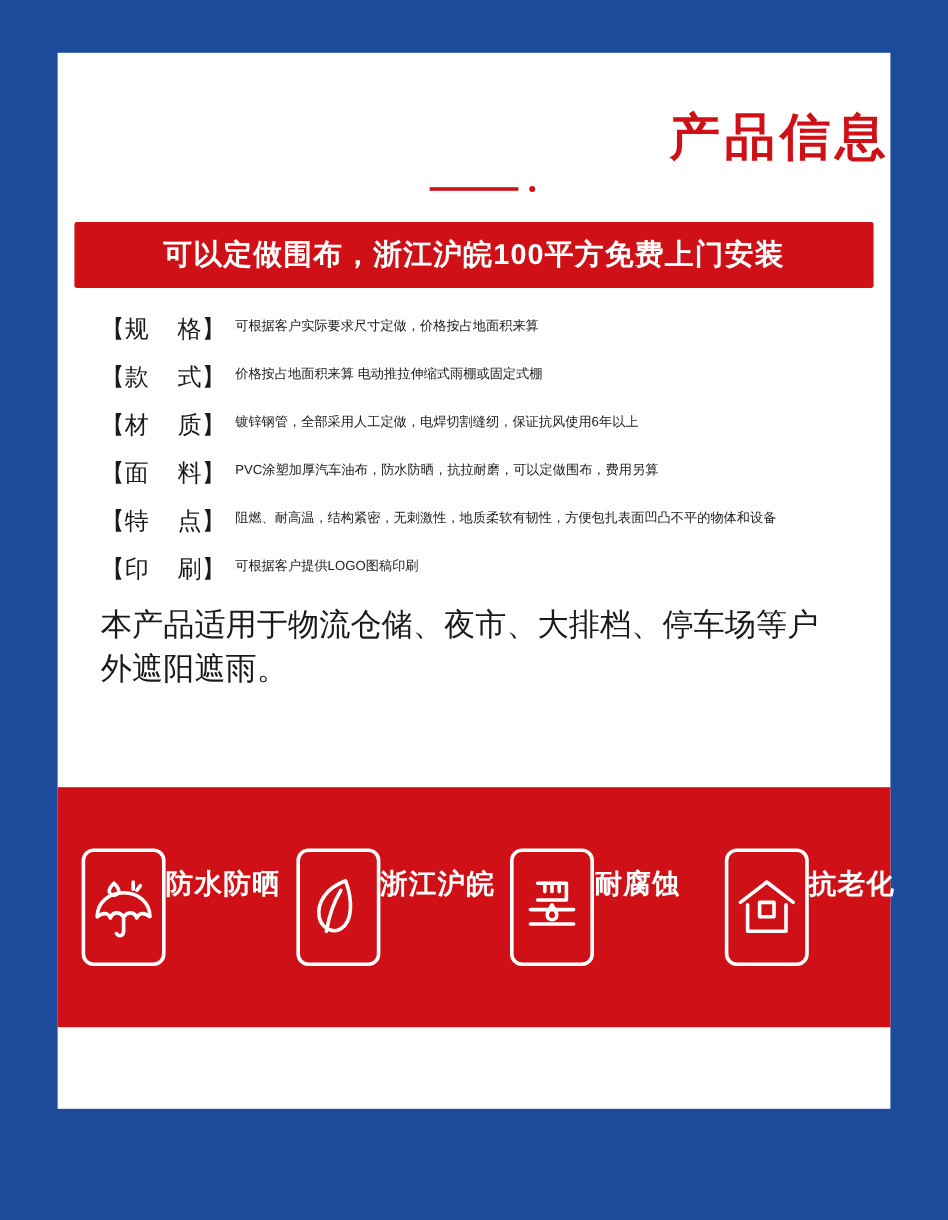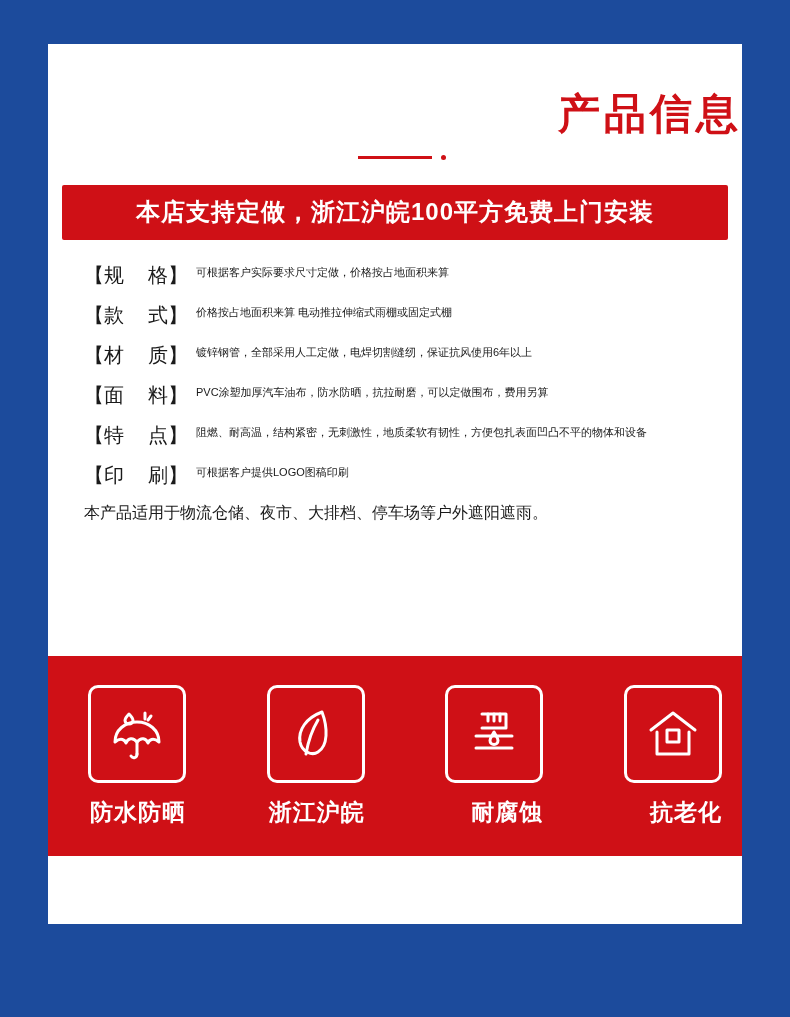--- a/index.html
+++ b/index.html
@@ -92,43 +92,43 @@
   }
   .spec-value {
     flex: 1 1 auto;
     font-size: 11px;
     color: #1a1a1a;
     line-height: 1.42;
     padding-top: 3px;
   }
   .footnote {
     margin: 10px 36px 0 36px;
-    font-size: 16px;
+    font-size: 26px;
     color: #1a1a1a;
     line-height: 1.4;
   }
   
   .features {
     position: absolute;
     left: 0;
     top: 612px;
     width: 694px;
     height: 200px;
     background: #cf1016;
     display: flex;
     align-items: center;
     justify-content: space-between;
     padding: 0 20px;
     box-sizing: border-box;
   }
   .feature {
     width: 118px;
     display: flex;
-    flex-direction: column;
-    align-items: flex-end;
+    flex-direction: row;
+    align-items: flex-start;
   }
   .feature .icon-box {
     width: 98px;
     height: 98px;
     border: 3px solid #ffffff;
     border-radius: 10px;
     display: flex;
     align-items: center;
     justify-content: center;
     box-sizing: border-box;
@@ -147,21 +147,21 @@
 </style>
 </head>
 <body>
 
 <div class="page">
   <div class="card">
 
     <div class="title">产品信息</div>
     <div class="title-rule"></div>
 
-    <div class="banner">本店支持定做，浙江沪皖100平方免费上门安装</div>
+    <div class="banner">可以定做围布，浙江沪皖100平方免费上门安装</div>
 
     <div class="specs">
 
       <div class="spec-row">
         <div class="spec-label">
           <span class="lab-inner">
             <span>【规</span>
             <span>格】</span>
           </span>
         </div>

